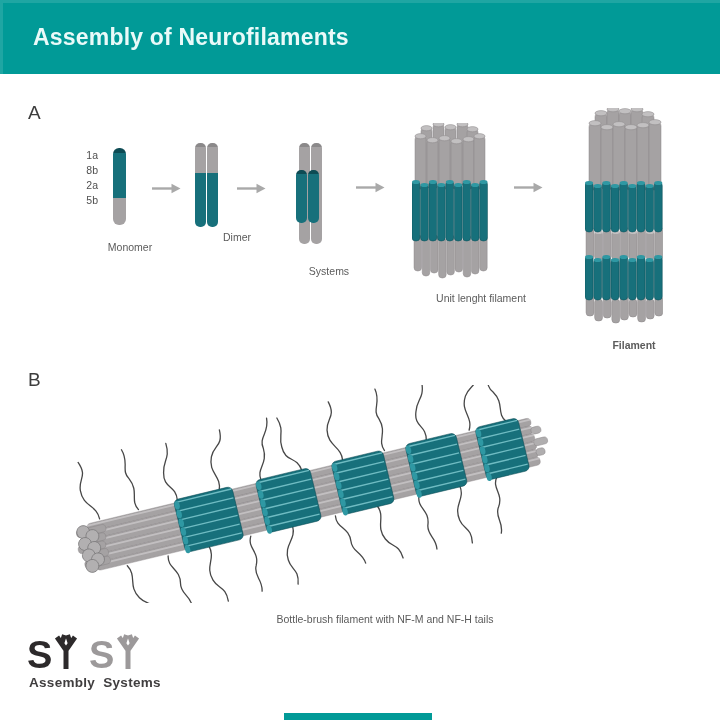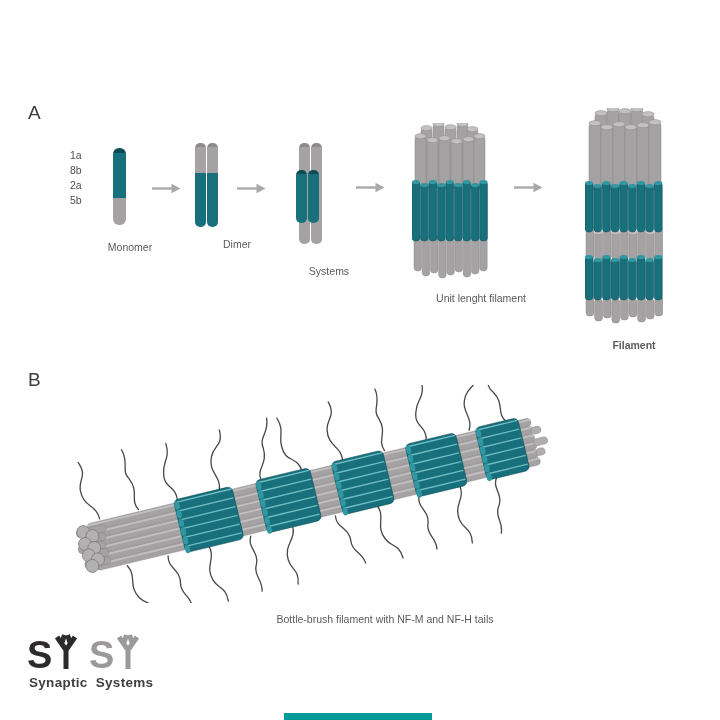--- a/index.html
+++ b/index.html
@@ -7,21 +7,21 @@
           font-family:"Liberation Sans","DejaVu Sans",sans-serif;}
   
   .header{position:absolute;left:0;top:0;width:720px;height:74px;background:var(--header-teal);
           box-shadow:inset 3px 3px 0 rgba(255,255,255,.12);}
   .title{position:absolute;left:33px;top:24px;font-size:23px;font-weight:bold;color:#eafaf9;letter-spacing:.2px;}
   
   .section-letter{position:absolute;font-size:19px;color:#3d3d3d;}
   
   .lbl{position:absolute;font-size:10.5px;color:#5b5b5b;white-space:nowrap;transform:translateX(-50%);margin-left:8px;}
   
-  .chain-labels{position:absolute;left:70px;top:148px;width:28px;text-align:left;
+  .chain-labels{position:absolute;left:70px;top:148px;width:28px;text-align:right;
                 font-size:10.5px;color:#4f4f4f;line-height:15px;}
   
   .rod{position:absolute;border-radius:6px;}
   .rod-monomer{left:113px;top:148px;width:13px;height:77px;
      background:linear-gradient(#0d4b54 0 5px,#17707b 5px 50px,#a5a2a3 50px);}
   .rod-dimer{width:11px;height:84px;top:143px;border-radius:5px;
      background:linear-gradient(#8b898a 0 4px,#a5a2a3 4px 30px,#17707b 30px);}
   .rod-tet-back{width:11px;height:101px;top:143px;border-radius:5px;
      background:linear-gradient(#8b898a 0 4px,#a5a2a3 4px);}
   .rod-tet-front{width:11px;height:53px;top:170px;border-radius:5px;
@@ -33,20 +33,23 @@
   .logo{position:absolute;left:27px;top:634px;}
   .logo-sub{position:absolute;left:29px;top:675px;font-size:13.5px;font-weight:bold;color:#403e3f;
             letter-spacing:.3px;word-spacing:4px;}
   .footer-bar{position:absolute;left:284px;top:713px;width:148px;height:7px;background:var(--header-teal);}
 </style>
 </head>
 <body>
 
 <div class="canvas">
 
+  <div class="header">
+    <div class="title">Assembly of Neurofilaments</div>
+  </div>
 
   <div>
     <div class="section-letter" style="left:28px;top:102px;">A</div>
 
     <div class="chain-labels">
       <div>1a</div>
       <div>8b</div>
       <div>2a</div>
       <div>5b</div>
     </div>
@@ -54,21 +57,21 @@
     <div class="rod rod-monomer"></div>
     <div class="lbl" style="left:122px;top:241px;">Monomer</div>
 
     <svg class="arrow" style="left:152px;top:183px;" viewBox="0 0 29 11">
       <path d="M0 5.5 H20" stroke="#a9a9a9" stroke-width="2.4" fill="none"></path>
       <path d="M19.5 0.8 L28.5 5.5 L19.5 10.2 Z" fill="#a9a9a9"></path>
     </svg>
 
     <div class="rod rod-dimer" style="left:195px;"></div>
     <div class="rod rod-dimer" style="left:207px;"></div>
-    <div class="lbl" style="left:207px;top:238px;padding-left:44px;">Dimer</div>
+    <div class="lbl" style="left:207px;top:231px;padding-left:44px;">Dimer</div>
 
     <svg class="arrow" style="left:237px;top:183px;" viewBox="0 0 29 11">
       <path d="M0 5.5 H20" stroke="#a9a9a9" stroke-width="2.4" fill="none"></path>
       <path d="M19.5 0.8 L28.5 5.5 L19.5 10.2 Z" fill="#a9a9a9"></path>
     </svg>
 
     <div class="rod rod-tet-back" style="left:299px;"></div>
     <div class="rod rod-tet-back" style="left:311px;"></div>
     <div class="rod rod-tet-front" style="left:296px;"></div>
     <div class="rod rod-tet-front" style="left:308px;"></div>
@@ -355,17 +358,17 @@
     <svg class="logo" width="150" height="42" viewBox="0 0 150 42">
       <text x="0" y="34" font-family="Liberation Sans, DejaVu Sans, sans-serif" font-size="38" font-weight="bold" fill="#2d2a2b">S</text>
       <g stroke="#2d2a2b" stroke-width="5" fill="none">
         <path d="M39 35 L39 16 M39 16 L30 3 M34.5 10 L37.5 1 M39 16 L48 3 M43.5 10 L40.5 1"></path>
       </g>
       <text x="62" y="34" font-family="Liberation Sans, DejaVu Sans, sans-serif" font-size="38" font-weight="bold" fill="#9c999a">S</text>
       <g stroke="#9c999a" stroke-width="5" fill="none">
         <path d="M101 35 L101 16 M101 16 L92 3 M96.5 10 L99.5 1 M101 16 L110 3 M105.5 10 L102.5 1"></path>
       </g>
     </svg>
-    <div class="logo-sub">Synaptic Systems</div>
+    <div class="logo-sub">Assembly Systems</div>
   </div>
 
   <div class="footer-bar"></div>
 </div>
 
 </body></html>

